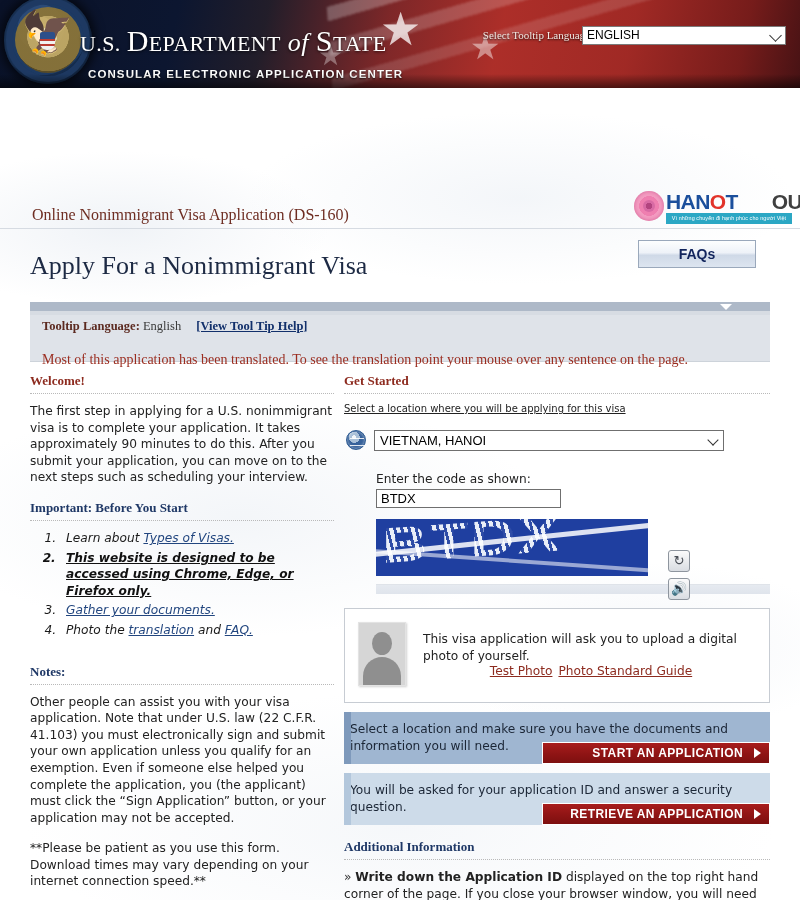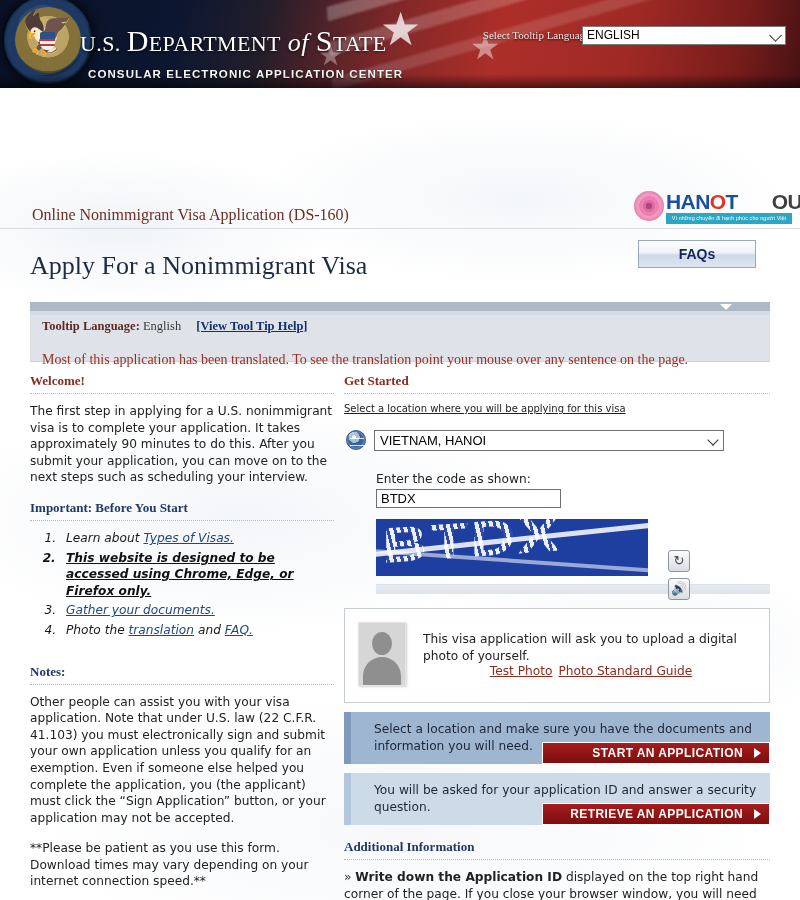--- a/index.html
+++ b/index.html
@@ -323,21 +323,21 @@
     position:relative; margin-top:9px; min-height:52px;
   }
   .action.one { background:#9fb6d1; }
   .action.two { background:#cddbe9; }
   .action::before {
     content:""; position:absolute; left:0; top:0; bottom:0; width:7px;
   }
   .action.one::before { background:#7e99bb; }
   .action.two::before { background:#b3c7dc; }
   .action-text {
-    padding:9px 10px 2px 30px;
+    padding:9px 10px 2px 6px;
     font-family:"DejaVu Sans", sans-serif; font-size:12.2px; line-height:16.5px; color:#1b2636;
   }
   .action-btn {
     position:absolute; right:0; bottom:0; width:228px; height:22px;
     background:linear-gradient(to bottom, #a81d1d 0%, #8f1414 55%, #7d0f0f 100%);
     border:1px solid #ffffff;
     color:#fff; font-family:"Liberation Sans", sans-serif; font-weight:bold;
     font-size:12px; letter-spacing:.4px; line-height:20px;
     padding-right:26px; text-align:right; cursor:pointer;
   }

